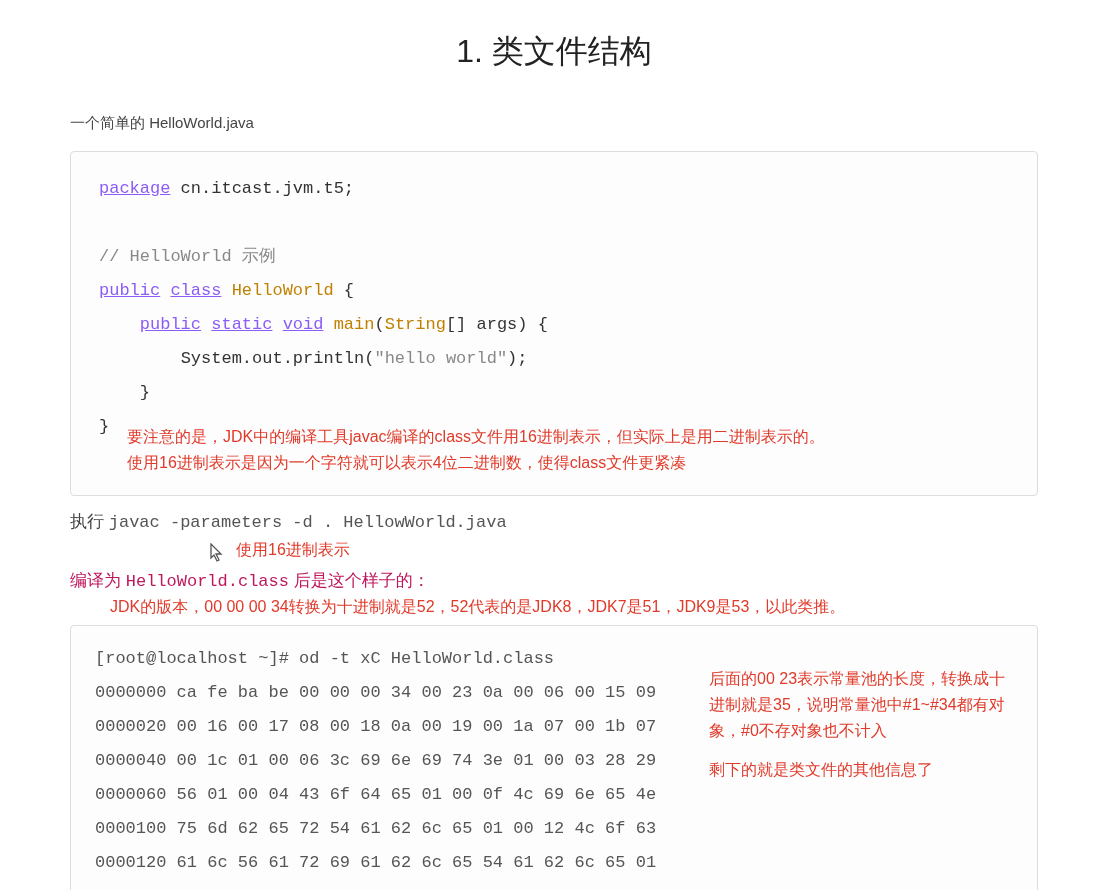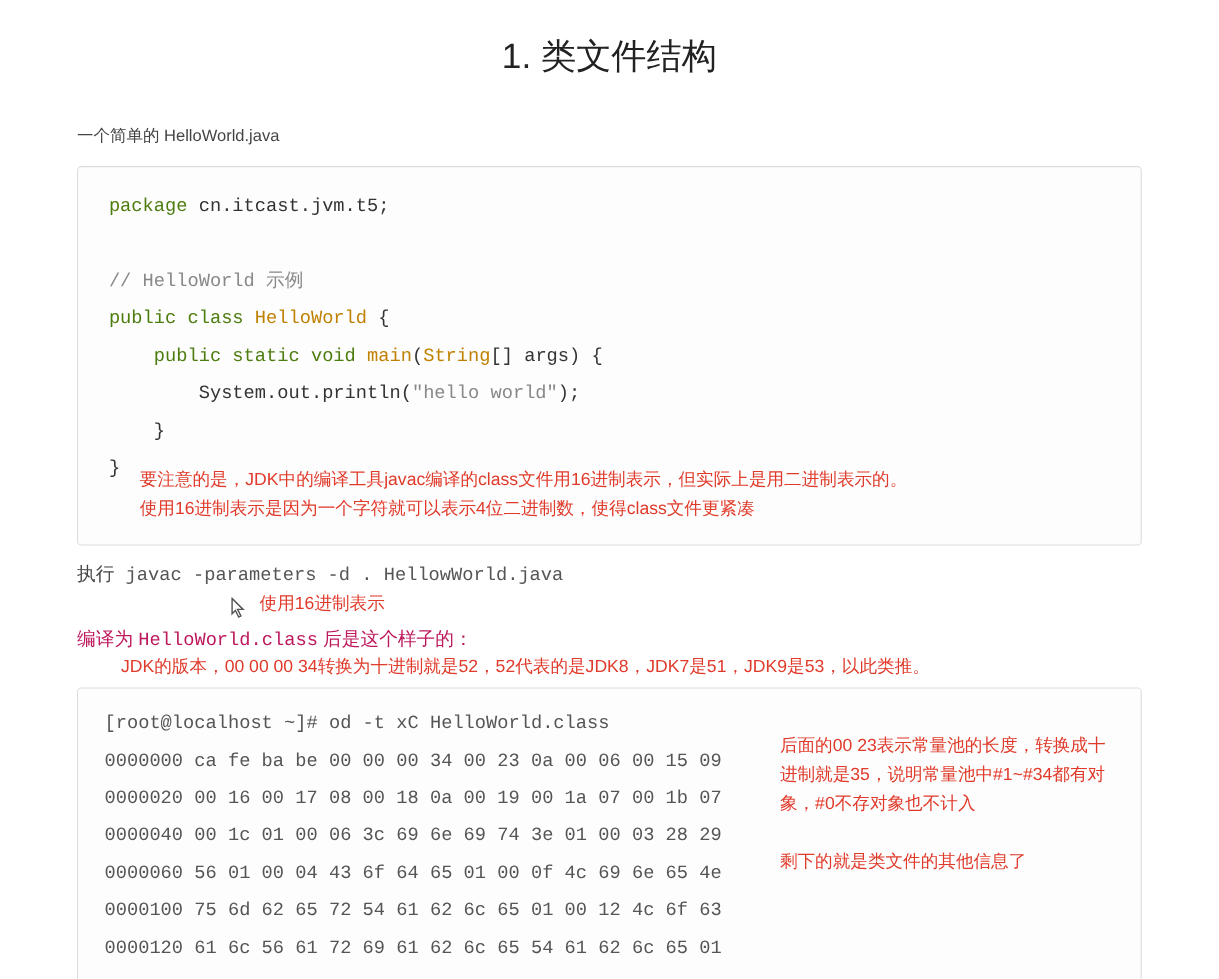--- a/index.html
+++ b/index.html
@@ -31,39 +31,39 @@
     border-radius: 4px;
     background: #fdfdfd;
     padding: 20px 28px 20px 28px;
     font-family: Consolas, "Courier New", monospace;
     font-size: 17px;
     line-height: 2.0;
     white-space: pre;
     overflow-x: auto;
     position: relative;
   }
-  .kw { color: #4d7c0f; }
+  .kw { color: #8b5cf6; text-decoration: underline; }
   .cls { color: #c08000; }
   .cmt { color: #888; }
   .str { color: #888; }
   .note-red {
     color: #e03a2a;
     font-size: 16px;
     font-family: "Microsoft YaHei", sans-serif;
     line-height: 1.6;
     white-space: normal;
   }
   .cmd-line {
     font-family: Consolas, "Courier New", monospace;
     font-size: 17px;
     color: #555;
     margin: 14px 0 4px 0;
   }
   .cmd-prefix {
-    font-family: Liberation Mono, monospace;
+    font-family: Liberation Sans, sans-serif;
     color: #444;
   }
   .cursor-row {
     margin: 4px 0 4px 140px;
     display: flex;
     align-items: flex-end;
     gap: 12px;
   }
   .cursor-icon {
     width: 14px;
@@ -155,17 +155,17 @@
 <span>0000020 00 16 00 17 08 00 18 0a 00 19 00 1a 07 00 1b 07</span>
 <span>0000040 00 1c 01 00 06 3c 69 6e 69 74 3e 01 00 03 28 29</span>
 <span>0000060 56 01 00 04 43 6f 64 65 01 00 0f 4c 69 6e 65 4e</span>
 <span>0000100 75 6d 62 65 72 54 61 62 6c 65 01 00 12 4c 6f 63</span>
 <span>0000120 61 6c 56 61 72 69 61 62 6c 65 54 61 62 6c 65 01</span>
 
 
 
     <div class="hex-side-note">
       <div>后面的00 23表示常量池的长度，转换成十进制就是35，说明常量池中#1~#34都有对象，#0不存对象也不计入</div>
-      <div style="margin-top:28px;">剩下的就是类文件的其他信息了</div>
+      <div style="margin-top:14px;">剩下的就是类文件的其他信息了</div>
     </div>
   </div>
 
 </div>
 
 </body></html>

